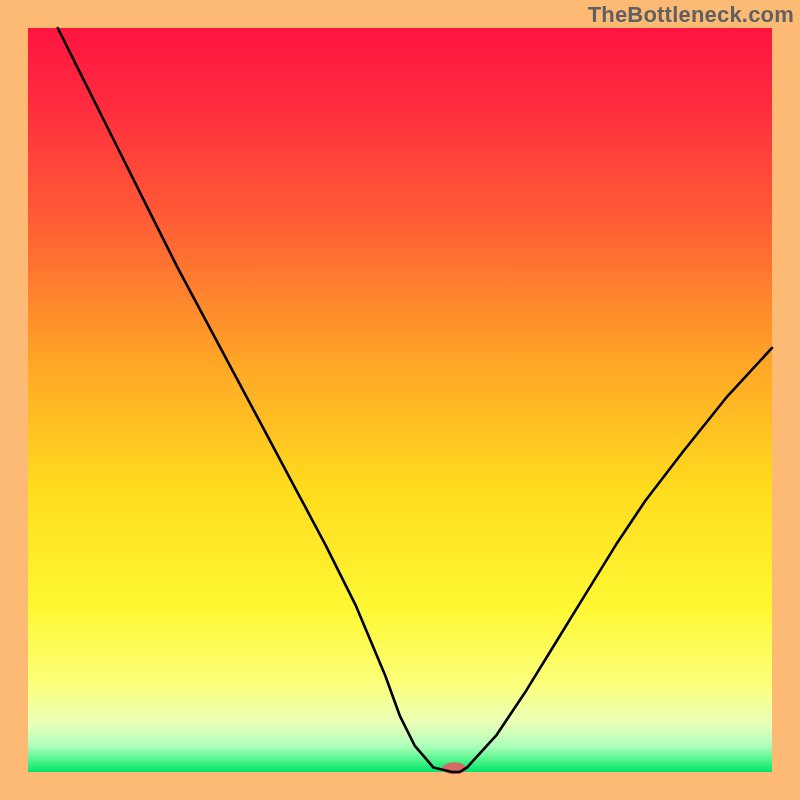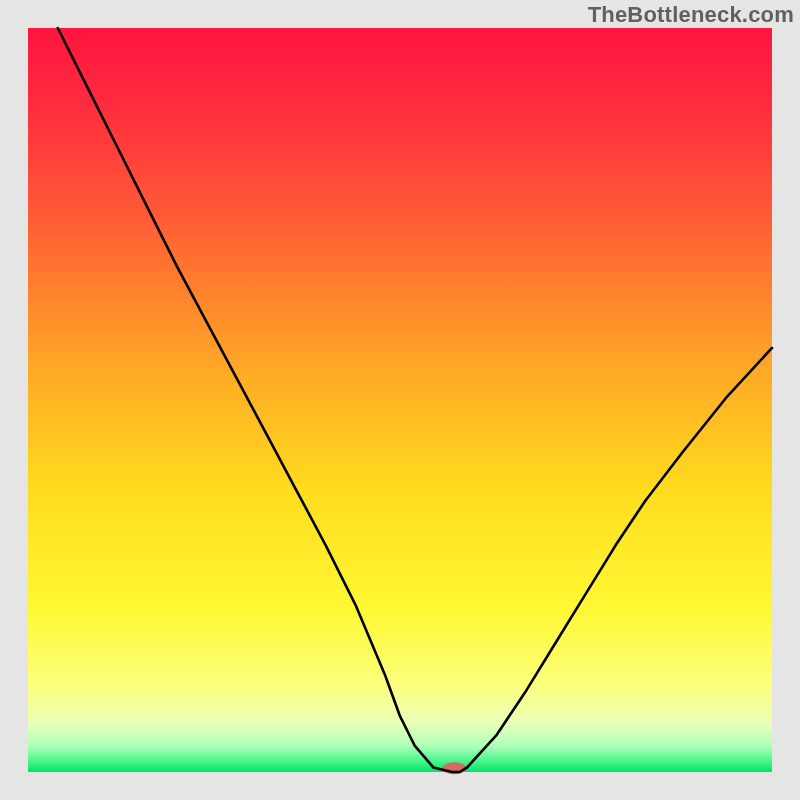--- a/index.html
+++ b/index.html
@@ -9,21 +9,21 @@
     height: 800px;
     background: #000;
     overflow: hidden;
   }
   .frame {
     position: absolute;
     left: 0;
     top: 0;
     width: 800px;
     height: 800px;
-    background: #e5e5e5;
+    background: #fdba74;
   }
   .watermark {
     position: absolute;
     top: 2px;
     right: 6px;
     color: #606060;
     font-family: Arial, Helvetica, sans-serif;
     font-size: 22px;
     font-weight: bold;
     letter-spacing: 0.2px;

